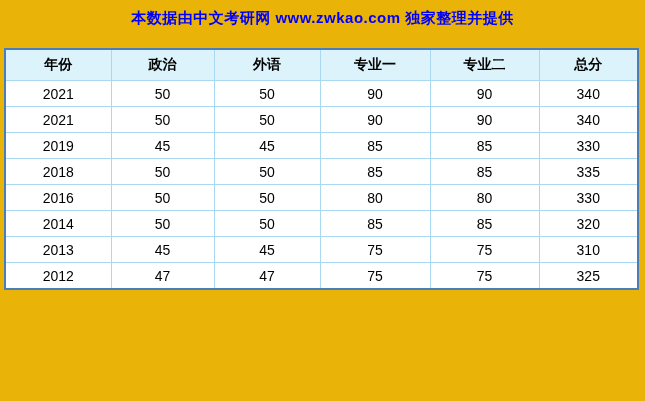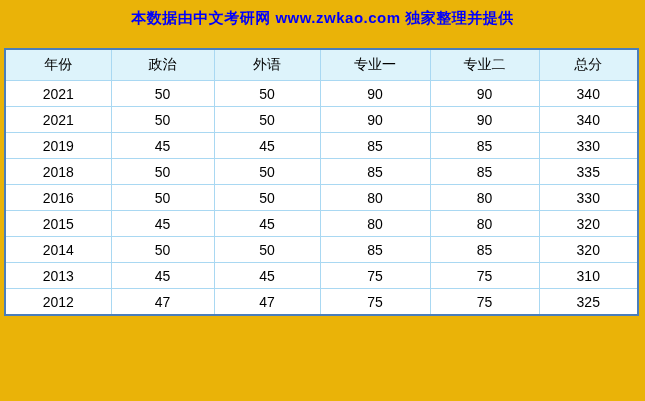--- a/index.html
+++ b/index.html
@@ -38,21 +38,21 @@
   .score-table td {
     border: 1px solid #a9d8f2;
     text-align: center;
     vertical-align: middle;
     font-size: 14px;
     color: #000000;
     padding: 0;
   }
   .score-table th {
     background: #ddf3fb;
-    font-weight: normal;
+    font-weight: bold;
     height: 30px;
   }
   .score-table td {
     background: #ffffff;
     font-weight: normal;
     height: 25px;
   }
   col.c0 { width: 106px; }
   col.c1 { width: 103px; }
   col.c2 { width: 106px; }
@@ -121,28 +121,20 @@
         </tr>
         <tr>
           <td>2016</td>
           <td>50</td>
           <td>50</td>
           <td>80</td>
           <td>80</td>
           <td>330</td>
         </tr>
         <tr>
-          <td>2015</td>
-          <td>45</td>
-          <td>45</td>
-          <td>80</td>
-          <td>80</td>
-          <td>320</td>
-        </tr>
-        <tr>
           <td>2014</td>
           <td>50</td>
           <td>50</td>
           <td>85</td>
           <td>85</td>
           <td>320</td>
         </tr>
         <tr>
           <td>2013</td>
           <td>45</td>

